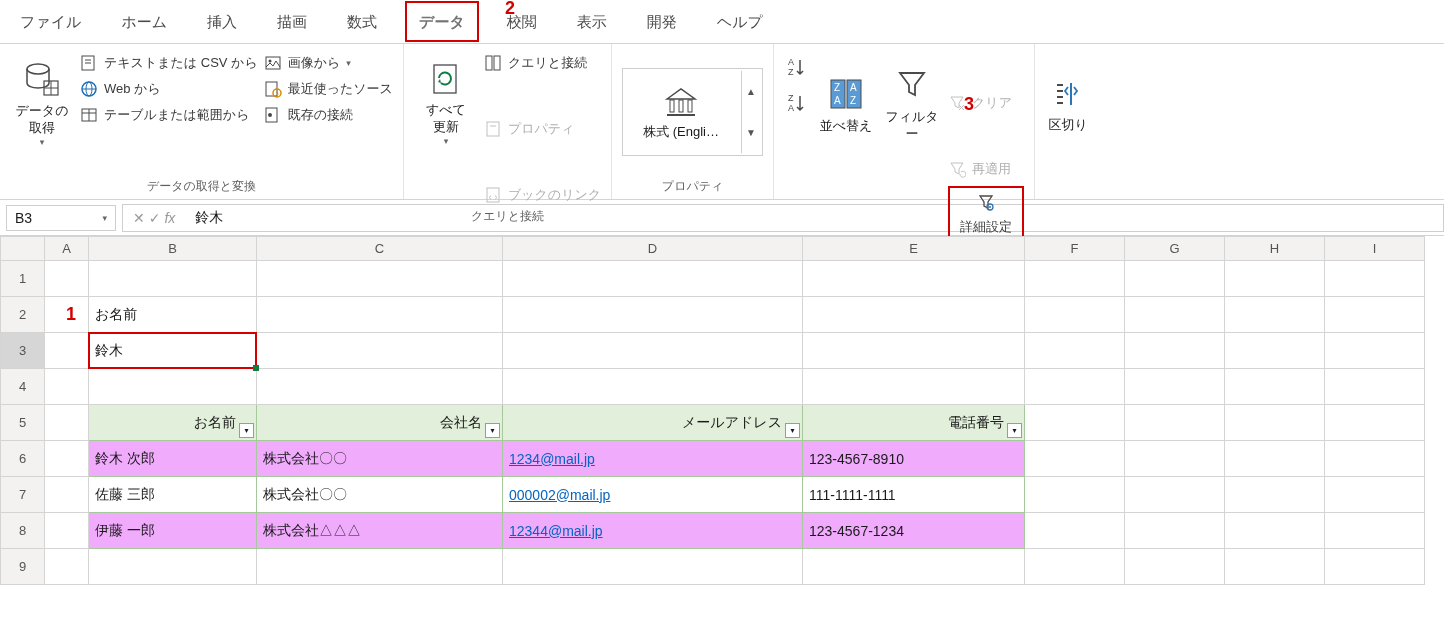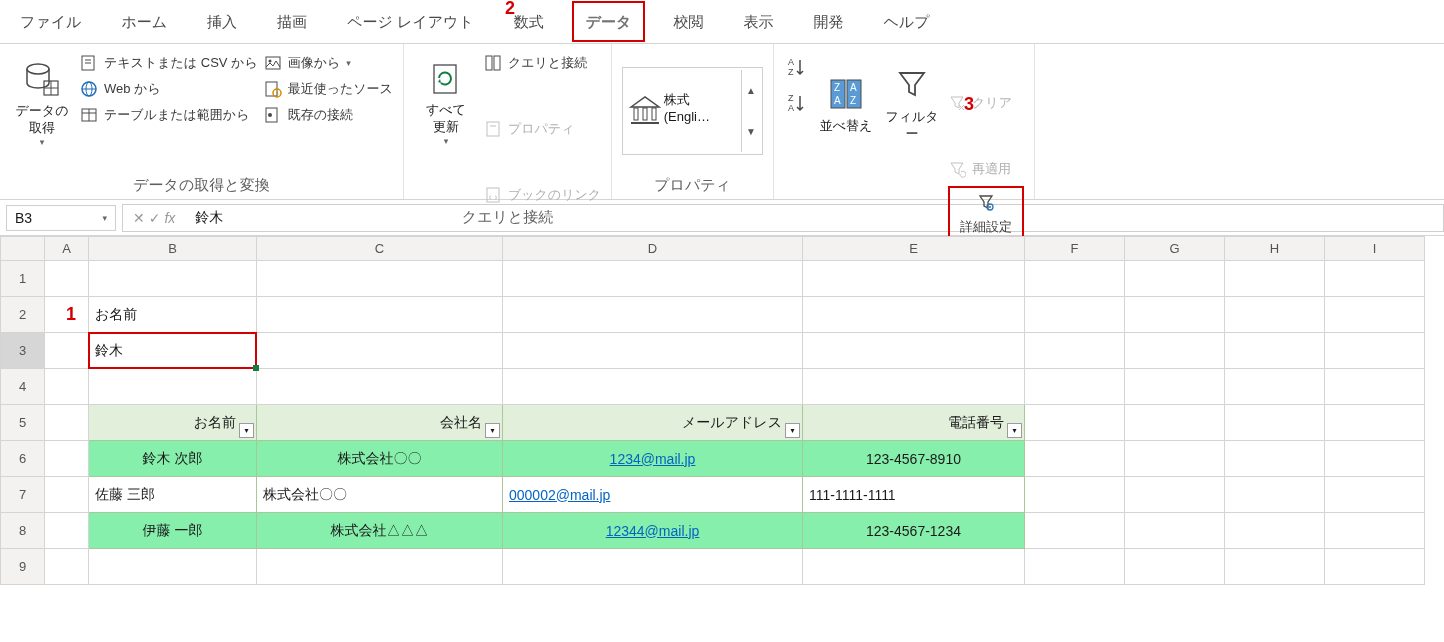--- a/index.html
+++ b/index.html
@@ -7,30 +7,30 @@
 
 .tabs { display: flex; align-items: center; height: 44px; padding: 0 8px; gap: 16px; border-bottom: 1px solid #d4d4d4; position: relative; }
 .tab { padding: 10px 12px 8px; cursor: pointer; color: #4a4a4a; font-size: 15px; }
 .tab.active { color: #737373; font-weight: 600; border-bottom: 3px solid #107c41; }
 .tab.highlight { border: 2px solid #d40000; }
 .annot { color: #d40000; font-weight: 700; font-size: 18px; position: absolute; }
 
 .ribbon { display: flex; height: 156px; background: #fff; border-bottom: 1px solid #d4d4d4; }
 .group { border-right: 1px solid #e3e3e3; padding: 6px 10px 4px; display: flex; flex-direction: column; }
 .group-body { flex: 1; display: flex; gap: 6px; align-items: flex-start; }
-.group-label { text-align: center; color: #5f5f5f; font-size: 15px; padding-top: 4px; }
+.group-label { text-align: center; color: #5f5f5f; font-size: 12px; padding-top: 4px; }
 .big-btn { display: flex; flex-direction: column; align-items: center; justify-content: center; width: 64px; height: 110px; cursor: pointer; text-align: center; font-size: 13px; line-height: 1.3; }
 .big-btn svg { margin-bottom: 6px; }
 .small-list { display: flex; flex-direction: column; gap: 8px; padding-top: 4px; }
 .small-btn { display: flex; align-items: center; gap: 6px; cursor: pointer; font-size: 13px; color: #3a3a3a; white-space: nowrap; }
 .small-btn.disabled { color: #b0b0b0; margin-top: 40px; }
 .small-btn.highlight { border: 2px solid #d40000; padding: 6px 10px; flex-direction: column; }
 
 .stock-box { border: 1px solid #cfcfcf; display: flex; gap: 4px; align-items: center; height: 88px; padding: 2px; }
-.stock-item { display: flex; align-items: flex-start; width: 112px; font-size: 13px; cursor: pointer; }
+.stock-item { display: flex; flex-direction: column; align-items: center; width: 112px; font-size: 13px; cursor: pointer; }
 .stock-arrows { display: flex; flex-direction: column; border-left: 1px solid #cfcfcf; height: 100%; }
 .stock-arrows div { width: 18px; height: 50%; display: flex; align-items: center; justify-content: center; cursor: pointer; font-size: 10px; color: #555; }
 
 .fbar { display: flex; align-items: center; height: 36px; border-bottom: 1px solid #d4d4d4; font-size: 14px; }
 .namebox { width: 110px; border: 1px solid #cfcfcf; margin: 4px 0 4px 6px; padding: 4px 8px; display: flex; justify-content: space-between; align-items: center; }
 .fbar-icons { display: flex; align-items: center; gap: 4px; padding: 0 10px; border: 1px solid #cfcfcf; height: 28px; margin-left: 6px; border-right: none; }
 .fbar-icons span { color: #999; font-size: 14px; }
 .fx { font-style: italic; color: #555; }
 .formula-val { flex: 1; border: 1px solid #cfcfcf; height: 28px; padding: 4px 10px; border-left: none; }
 
@@ -41,36 +41,35 @@
 .grid tbody th { background: #f3f2f1; text-align: center; width: 44px; height: 36px; font-size: 13px; color: #555; }
 .grid tbody td { padding: 4px 6px; height: 36px; }
 .col-a { width: 44px; } .col-b { width: 168px; } .col-c { width: 246px; }
 .col-d { width: 300px; } .col-e { width: 222px; }
 .col-n { width: 100px; }
 th.sel, tbody th.sel { background: #d6d6d6; }
 .sel-hl { position: absolute; border: 2px solid #d40000; pointer-events: none; }
 .bold { font-weight: 700; }
 .hdr-cell { background: #e2efda; font-weight: 700; text-align: right; position: relative; padding-right: 20px !important; border: 1px solid #a6c99b !important; }
 .hdr-cell .drop { position: absolute; right: 2px; bottom: 2px; width: 15px; height: 15px; border: 1px solid #9b9b9b; background: #fff; font-size: 8px; display: flex; align-items: center; justify-content: center; }
-.row-even td.tcell { background: #86efac; text-align: center; }
+.row-even td.tcell { background: #f0abfc; }
 .tcell { border: 1px solid #a6c99b !important; }
 a.mail { color: #0563c1; text-decoration: underline; }
 .grid { position: relative; }
 .handle { position: absolute; right: -3px; bottom: -3px; width: 6px; height: 6px; background: #107c41; }
 </style>
 </head>
 <body>
 
 <div class="tabs">
   <span class="annot" style="left:505px; top:-2px;">2</span>
   <div class="tab">ファイル</div>
   <div class="tab">ホーム</div>
   <div class="tab">挿入</div>
   <div class="tab">描画</div>
-  <div class="tab">ページ レイアウト</div>
   <div class="tab">数式</div>
   <div class="tab active highlight">データ</div>
   <div class="tab">校閲</div>
   <div class="tab">表示</div>
   <div class="tab">開発</div>
   <div class="tab">ヘルプ</div>
 </div>
 
 <div class="ribbon">
 
@@ -259,20 +258,30 @@
               <circle cx="13" cy="13" r="3" fill="none" stroke="#2e75b6" stroke-width="1.3"></circle>
               <circle cx="13" cy="13" r="1" fill="#2e75b6"></circle>
             </svg>
             <span>詳細設定</span>
           </div>
       </div>
     </div>
   </div>
 
   <div class="group" style="border-right:none">
+    <div class="group-body">
+      <div class="big-btn" style="width:46px">
+        <svg width="34" height="34">
+            <path d="M6 8h6M6 14h6M6 20h6M6 26h6" stroke="#4a4a4a" stroke-width="2"></path>
+            <path d="M20 6v22" stroke="#2e75b6" stroke-width="2"></path>
+            <path d="M17 10l-3 4 3 4M23 10l3 4-3 4" stroke="#2e75b6" fill="none" stroke-width="1.8"></path>
+          </svg>
+        <span>区切り</span>
+      </div>
+    </div>
     <div class="group-label">&nbsp;</div>
   </div>
 </div>
 
 <div class="fbar">
   <div class="namebox">
     <span>B3</span>
     <span style="font-size:9px;color:#666">▾</span>
   </div>
   <div class="fbar-icons">

